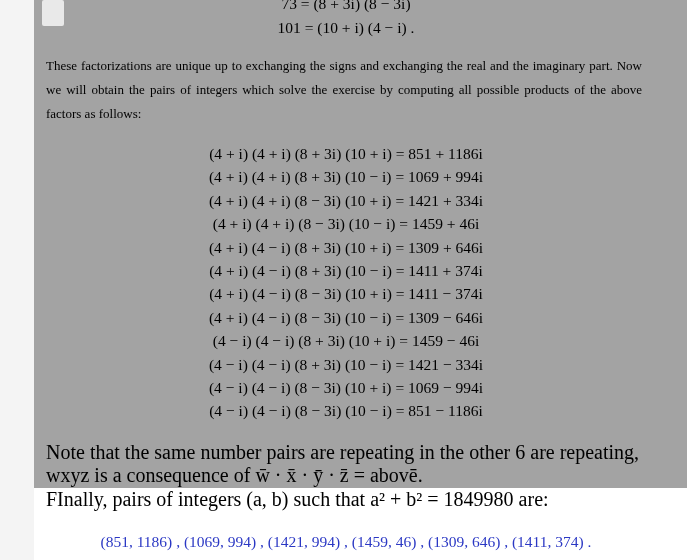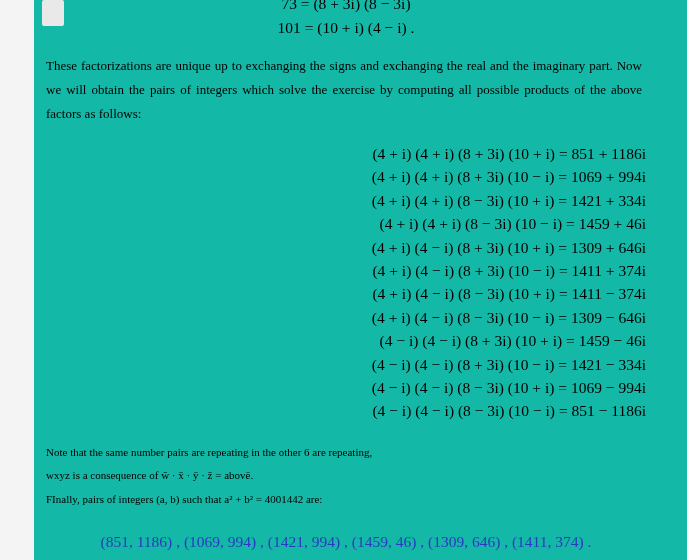--- a/index.html
+++ b/index.html
@@ -10,22 +10,22 @@
     width: 687px;
     height: 560px;
     background: #ffffff;
     font-family: "Liberation Serif", serif;
     color: #000000;
     overflow: hidden;
   }
   .page {
     position: relative;
     width: 687px;
-    height: 560px;
-    background: #14b8a6;
+    height: 488px;
+    background: #a3a3a3;
   }
   .left-strip {
     position: absolute;
     left: 0;
     top: 0;
     width: 34px;
     height: 560px;
     background: #f4f4f4;
   }
   .strip-block {
@@ -58,27 +58,27 @@
     line-height: 24px;
     text-align: justify;
     margin-top: 14px;
     padding-right: 4px;
   }
   .eq-list {
     margin-top: 16px;
     margin-bottom: 2px;
   }
   .eq-row {
-    text-align: right;
+    text-align: center;
     font-size: 15.5px;
     line-height: 23.4px;
     white-space: nowrap;
   }
   .note {
-    font-size: 11px;
+    font-size: 20px;
     line-height: 23.5px;
     margin-top: 18px;
     text-align: justify;
     padding-right: 4px;
   }
   .result {
     margin-top: 22px;
     text-align: center;
     font-size: 15.5px;
     color: #2b38c4;
@@ -112,19 +112,19 @@
       <div class="eq-row">(4 + i) (4 − i) (8 − 3i) (10 − i) = 1309 − 646i</div>
       <div class="eq-row">(4 − i) (4 − i) (8 + 3i) (10 + i) = 1459 − 46i</div>
       <div class="eq-row">(4 − i) (4 − i) (8 + 3i) (10 − i) = 1421 − 334i</div>
       <div class="eq-row">(4 − i) (4 − i) (8 − 3i) (10 + i) = 1069 − 994i</div>
       <div class="eq-row">(4 − i) (4 − i) (8 − 3i) (10 − i) = 851 − 1186i</div>
     </div>
 
     <div class="note">
       <span>Note that the same number pairs are repeating in the other 6 are repeating,</span><br>
       <span>wxyz is a consequence of </span><span class="nowrap">w̄ · x̄ · ȳ · z̄ = abovē</span><span>.</span><br>
-      <span>FInally, pairs of integers (a, b) such that a² + b² = 4001442 are:</span>
+      <span>FInally, pairs of integers (a, b) such that a² + b² = 1849980 are:</span>
     </div>
 
     <div class="result" style="color: rgb(43, 56, 196);">(851, 1186) , (1069, 994) , (1421, 994) , (1459, 46) , (1309, 646) , (1411, 374) .</div>
 
   </div>
 </div>
 
 </body></html>

